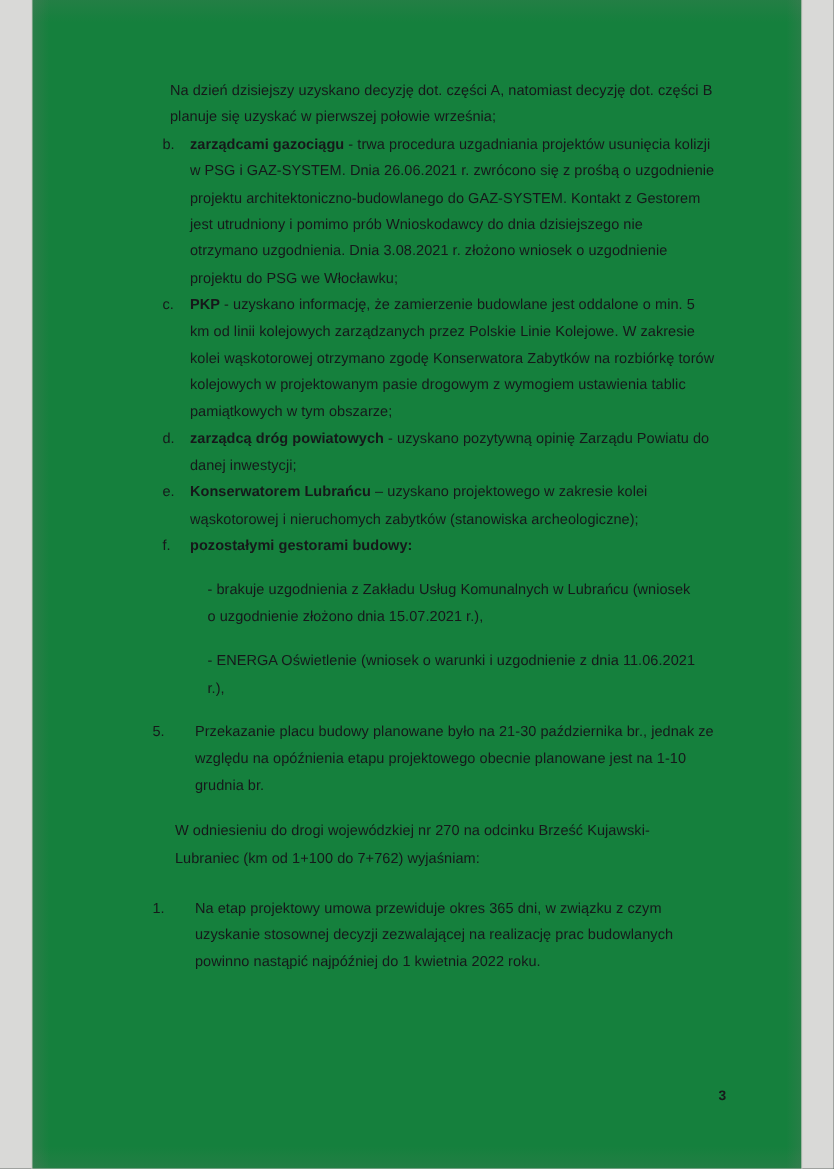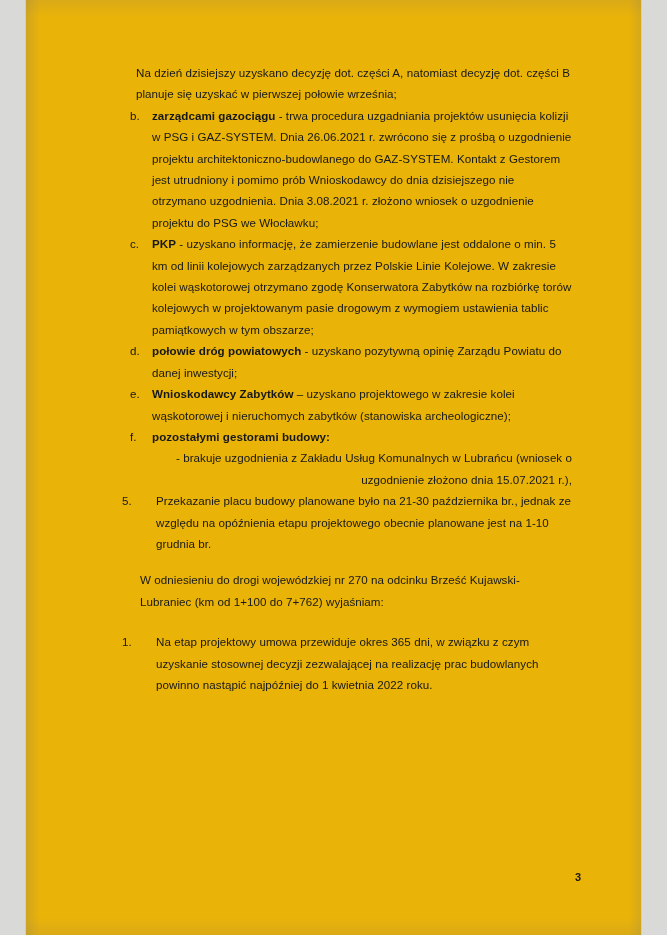--- a/index.html
+++ b/index.html
@@ -15,21 +15,21 @@
     overflow: hidden;
     font-family: "Liberation Sans", sans-serif;
   }
   
   #sheet {
     position: absolute;
     left: 26px;
     top: 0px;
     width: 615px;
     height: 935px;
-    background: #eab308;
+    background: #15803d;
     box-shadow: 0 0 0 1px #cfcdc9;
   }
   
   #sheet::before {
     content: "";
     position: absolute;
     inset: 0;
     background:
       linear-gradient(to right, rgba(120,118,114,0.22) 0px, rgba(255,255,255,0) 14px),
       linear-gradient(to left, rgba(120,118,114,0.18) 0px, rgba(255,255,255,0) 12px),
@@ -61,23 +61,22 @@
     left: 8px;
     top: 0;
   }
   .item.num {
     padding-left: 34px;
   }
   .item.num .marker {
     left: 0px;
   }
   .sub {
-    margin: 0;
+    margin: 14px;
     padding-left: 0;
-    text-align: right;
   }
   b { font-weight: bold; }
   .gap-m { height: 11px; }
   .gap-l { height: 15px; }
   .block-para {
     margin: 4px;
     padding-left: 14px;
   }
   .pagenum {
     position: absolute;
@@ -102,32 +101,33 @@
         <b>zarządcami gazociągu</b><span> - trwa procedura uzgadniania projektów usunięcia kolizji w PSG i GAZ-SYSTEM. Dnia 26.06.2021 r. zwrócono się z prośbą o uzgodnienie projektu architektoniczno-budowlanego do GAZ-SYSTEM. Kontakt z Gestorem jest utrudniony i pomimo prób Wnioskodawcy do dnia dzisiejszego nie otrzymano uzgodnienia. Dnia 3.08.2021 r. złożono wniosek o uzgodnienie projektu do PSG we Włocławku;</span>
       </div>
 
       <div class="item">
         <span class="marker">c.</span>
         <b>PKP</b><span> - uzyskano informację, że zamierzenie budowlane jest oddalone o min. 5 km od linii kolejowych zarządzanych przez Polskie Linie Kolejowe. W zakresie kolei wąskotorowej otrzymano zgodę Konserwatora Zabytków na rozbiórkę torów kolejowych w projektowanym pasie drogowym z wymogiem ustawienia tablic pamiątkowych w tym obszarze;</span>
       </div>
 
       <div class="item">
         <span class="marker">d.</span>
-        <b>połowie dróg powiatowych</b><span> - uzyskano pozytywną opinię Zarządu Powiatu do danej inwestycji;</span>
+        <b>zarządcą dróg powiatowych</b><span> - uzyskano pozytywną opinię Zarządu Powiatu do danej inwestycji;</span>
       </div>
 
       <div class="item">
         <span class="marker">e.</span>
-        <b>Wnioskodawcy Zabytków</b><span> – uzyskano projektowego w zakresie kolei wąskotorowej i nieruchomych zabytków (stanowiska archeologiczne);</span>
+        <b>Konserwatorem Lubrańcu</b><span> – uzyskano projektowego w zakresie kolei wąskotorowej i nieruchomych zabytków (stanowiska archeologiczne);</span>
       </div>
 
       <div class="item">
         <span class="marker">f.</span>
         <b>pozostałymi gestorami budowy:</b>
         <div class="sub">- brakuje uzgodnienia z Zakładu Usług Komunalnych w Lubrańcu (wniosek o uzgodnienie złożono dnia 15.07.2021 r.),</div>
+        <div class="sub">- ENERGA Oświetlenie (wniosek o warunki i uzgodnienie z dnia 11.06.2021 r.),</div>
       </div>
 
       <div class="item num">
         <span class="marker">5.</span>
         <span>Przekazanie placu budowy planowane było na 21-30 października br., jednak ze względu na opóźnienia etapu projektowego obecnie planowane jest na 1-10 grudnia br.</span>
       </div>
 
       <div class="gap-m"></div>
 
       <p class="block-para">W odniesieniu do drogi wojewódzkiej nr 270 na odcinku Brześć Kujawski-Lubraniec (km od 1+100 do 7+762) wyjaśniam:</p>

